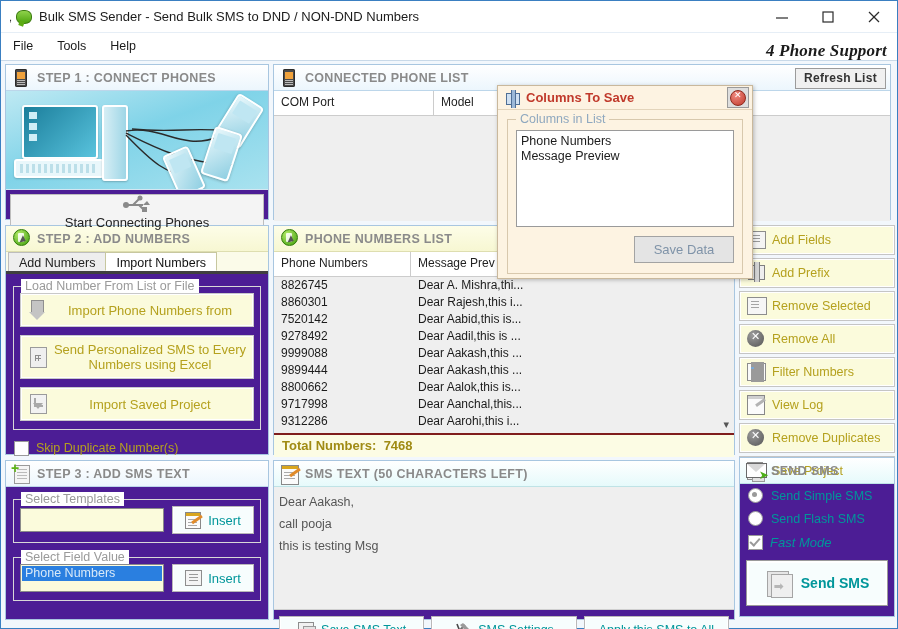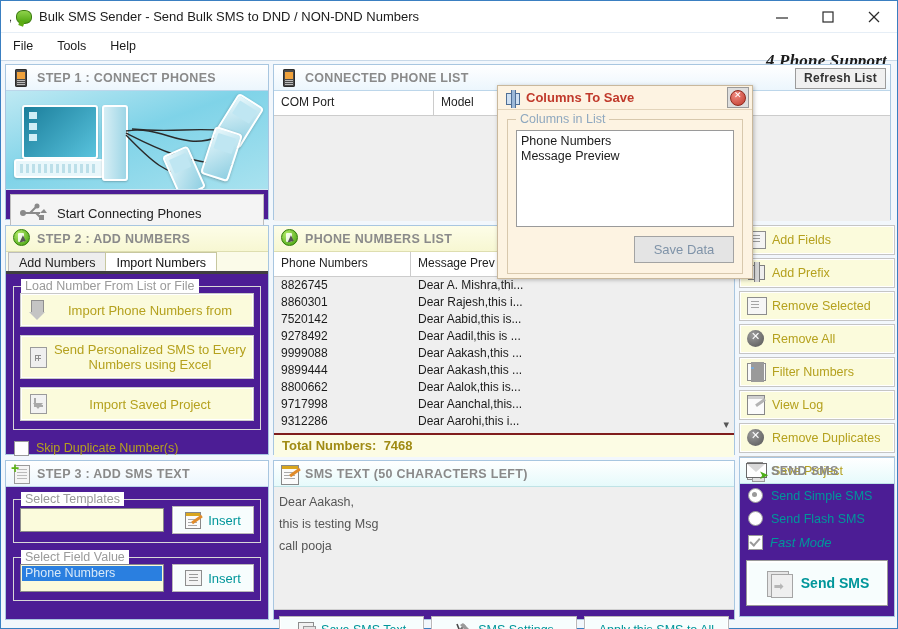--- a/index.html
+++ b/index.html
@@ -34,21 +34,21 @@
   .tbtn{width:46px;height:31px;display:flex;align-items:center;justify-content:center;
         color:#2b2b2b;font-size:13px;background:#fff;}
   .tbtn svg{display:block;}
   
   .menubar{
     height:27px;background:#ffffff;display:flex;align-items:center;
     border-bottom:1px solid #c9d9e8;position:relative;
   }
   .menuitem{padding:0 12px;font-size:12.5px;color:#1b1b1b;line-height:27px;}
   .brand{
-    position:absolute;right:10px;top:14px;line-height:27px;
+    position:absolute;right:10px;top:4px;line-height:27px;
     font-family:"Liberation Serif","DejaVu Serif",serif;
     font-style:italic;font-weight:bold;font-size:17px;color:#1b1b1b;
     letter-spacing:.2px;
   }
   
   .content{position:absolute;left:0;right:0;top:59px;bottom:0;padding:4px 4px 4px 4px;box-sizing:border-box;}
   .col{position:absolute;top:4px;}
   .colL{left:4px;width:264px;}
   .colC{left:272px;width:462px;}
   .colR{left:738px;width:156px;}
@@ -103,21 +103,21 @@
      border:2px solid #fff;border-radius:3px;box-shadow:0 1px 2px rgba(0,0,0,.22);}
   .cel{position:absolute;background:linear-gradient(135deg,#e8f7fb,#8fcfe2);border:2px solid #fff;border-radius:4px;
      box-shadow:0 1px 3px rgba(0,0,0,.28);}
   .cel:after{content:"";position:absolute;left:3px;top:4px;right:3px;height:35%;background:#bfe6f2;border-radius:1px;}
   .c1{width:26px;height:44px;right:14px;top:6px;transform:rotate(32deg);}
   .c2{width:25px;height:46px;right:32px;top:38px;transform:rotate(18deg);}
   .c3{width:24px;height:42px;right:70px;top:58px;transform:rotate(-24deg);}
   .wire{position:absolute;left:118px;top:34px;width:150px;height:56px;}
   .wire path{fill:none;stroke:#2a2a2a;stroke-width:1.4;}
 
-  .startbtn{height:36px;margin:4px;border:1px solid #bdbdbd;background:#f4f4f4;display:flex;align-items:center;}
+  .startbtn{height:36px;margin:4px;border:1px solid #bdbdbd;background:#f4f4f4;display:flex;align-items:center;flex-direction:column;}
   .usb{width:30px;height:20px;margin:0 7px 0 9px;position:relative;flex:none;}
   .usb svg{display:block;}
   .startbtn span{font-size:13px;color:#222;}
 
   
   .tabs{display:flex;height:22px;padding-left:2px;background:#fbfbe9;border-bottom:3px solid #404040;box-sizing:border-box;}
   .tab{padding:0 10px;line-height:21px;font-size:12.5px;border:1px solid #bdbdbd;border-bottom:none;
     background:#eeeeee;color:#222;margin-right:-1px;}
   .tab.active{background:#ffffff;border-color:#c7c79f;border-bottom:1px solid #ffffff;
     position:relative;top:0;z-index:2;color:#111;}
@@ -479,22 +479,22 @@
             <span class="ic-note">
                 <span class="bar"></span>
                 <span class="ln"></span>
                 <span class="pen"></span>
               </span>
           </div>
           <div class="htxt">SMS TEXT (50 CHARACTERS LEFT)</div>
         </div>
         <div class="smsbox">
           <div>Dear Aakash,</div>
+          <div>call pooja</div>
           <div>this is testing Msg</div>
-          <div>call pooja</div>
         </div>
         <div class="smsbtns">
           <div class="smsbtn">
             <span class="si">
                 <span class="ico-save" style="left:1px;top:1px;"></span>
               </span>
             <span>Save SMS Text</span>
           </div>
           <div class="smsbtn">
             <span class="si">

